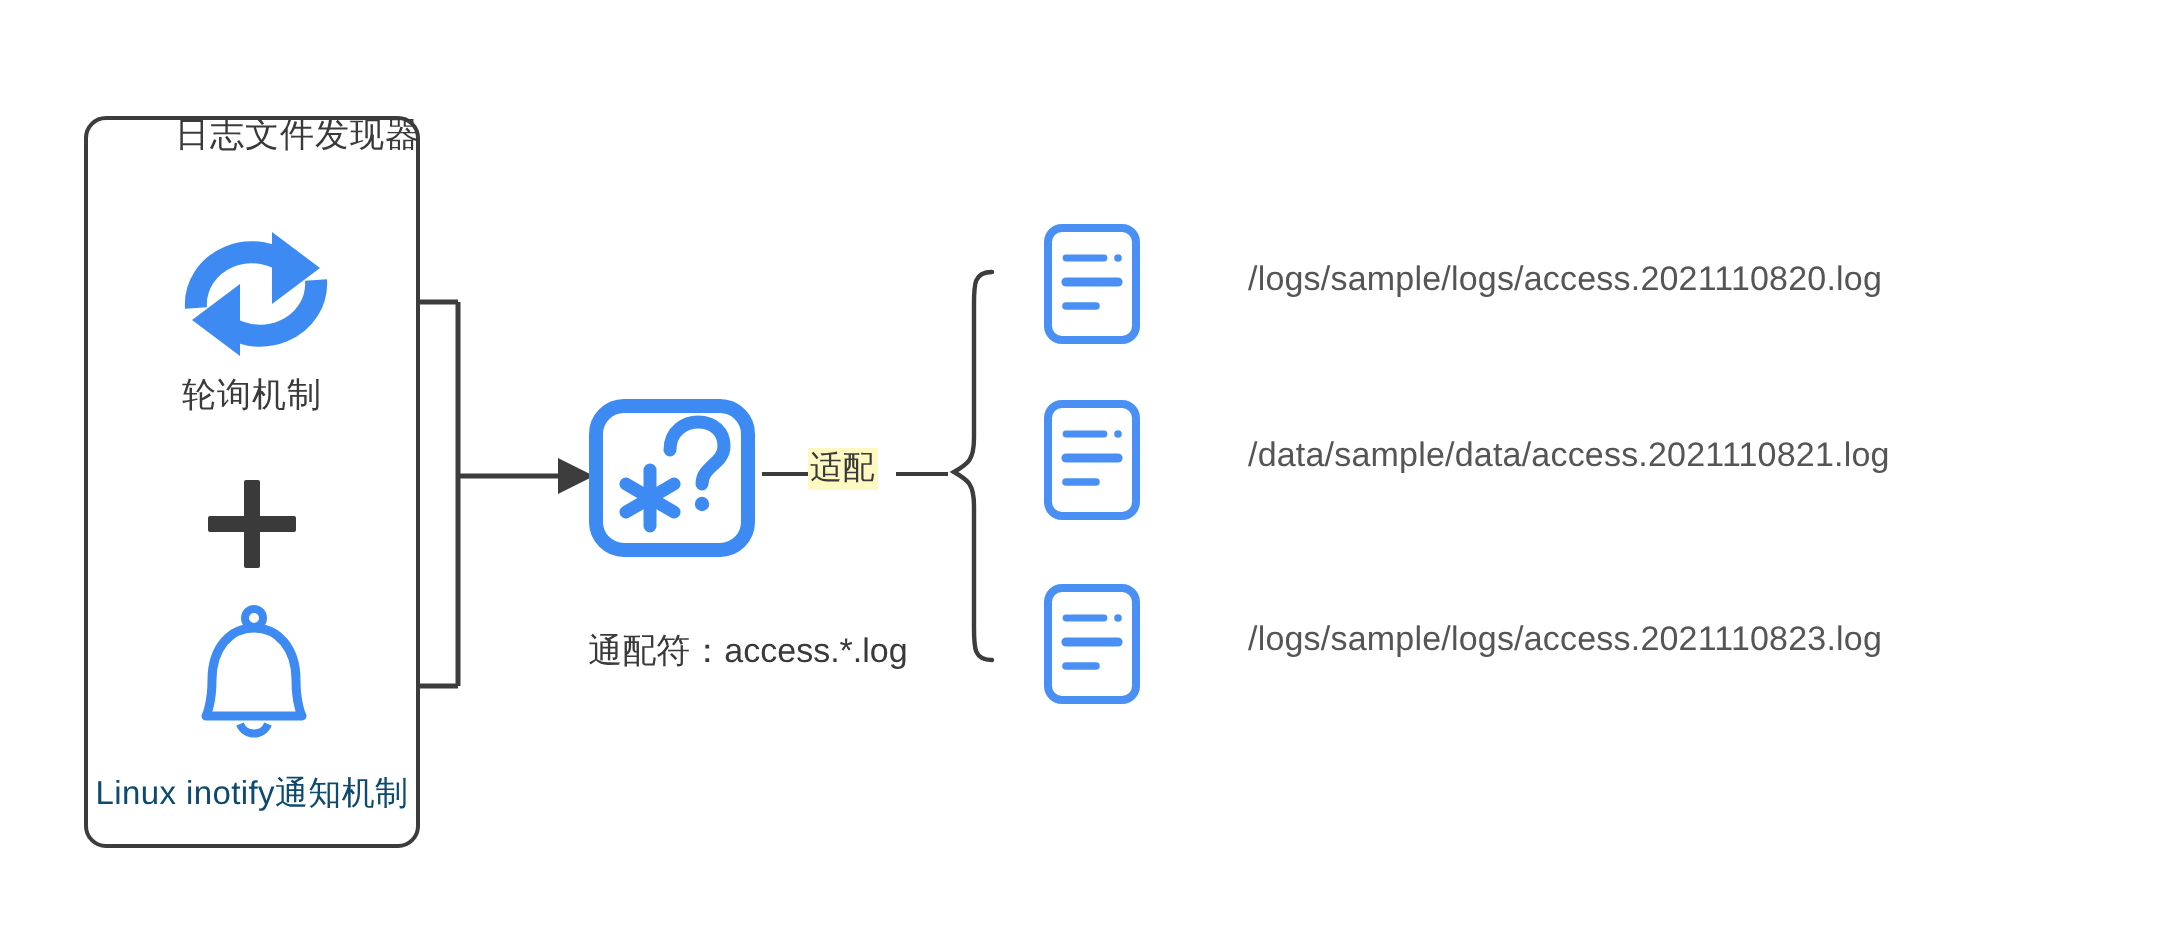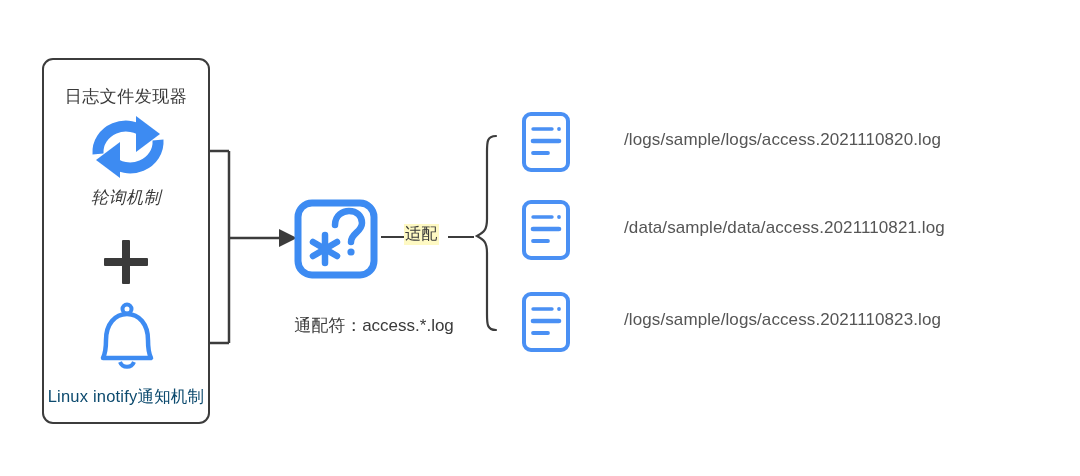--- a/index.html
+++ b/index.html
@@ -26,38 +26,37 @@
     width: 168px;
     height: 366px;
     border: 2.5px solid #3c3c3c;
     border-radius: 11px;
     box-sizing: border-box;
     background: #ffffff;
   }
   .box-title {
     position: absolute;
     left: 42px;
-    top: 85px;
+    top: 56px;
     width: 168px;
-    text-align: center;
+    text-align: right;
     font-size: 17px;
     color: #3a3a3a;
     letter-spacing: .5px;
     font-family: Liberation Serif, serif;
   }
   .poll-label {
     position: absolute;
     left: 42px;
     top: 186px;
     width: 168px;
     text-align: center;
     font-size: 17px;
     color: #3a3a3a;
     letter-spacing: .5px;
-    font-style: italic;
   }
   .inotify-label {
     position: absolute;
     left: 36px;
     top: 386px;
     width: 180px;
     text-align: center;
     font-size: 16.5px;
     color: #0c4a6e;
     letter-spacing: .2px;

